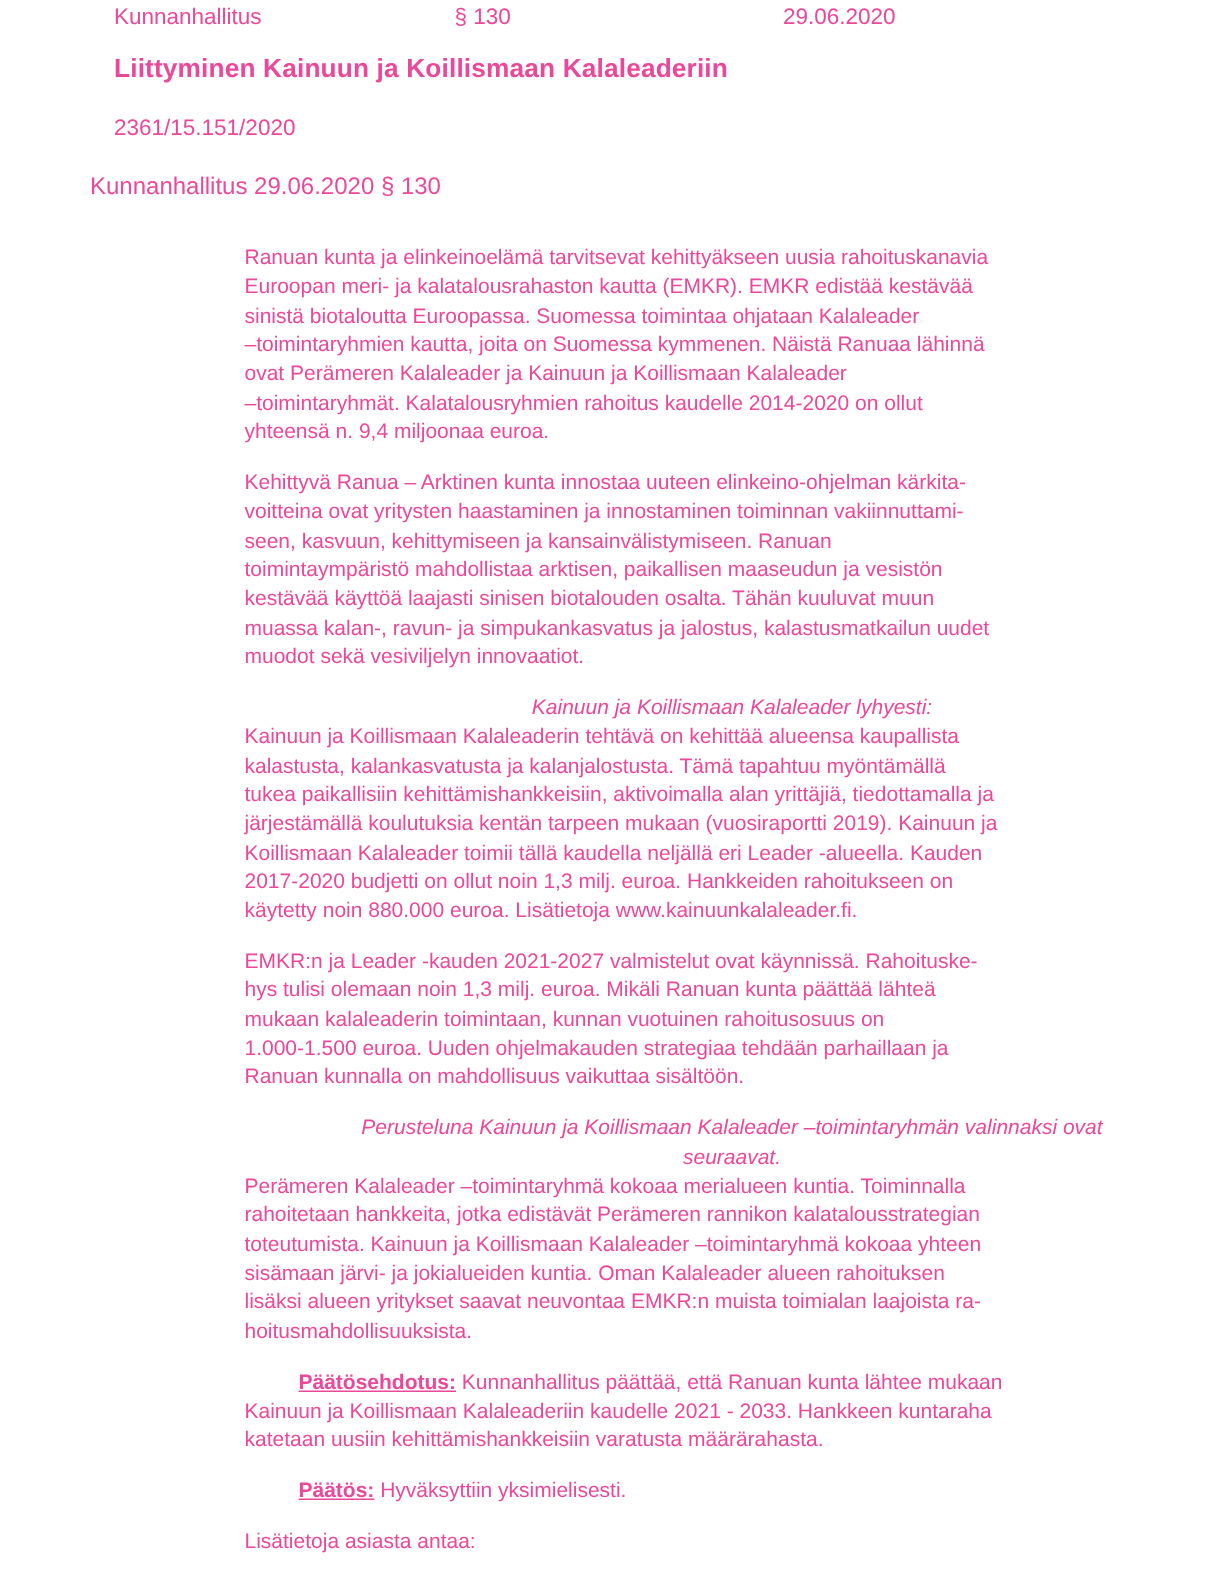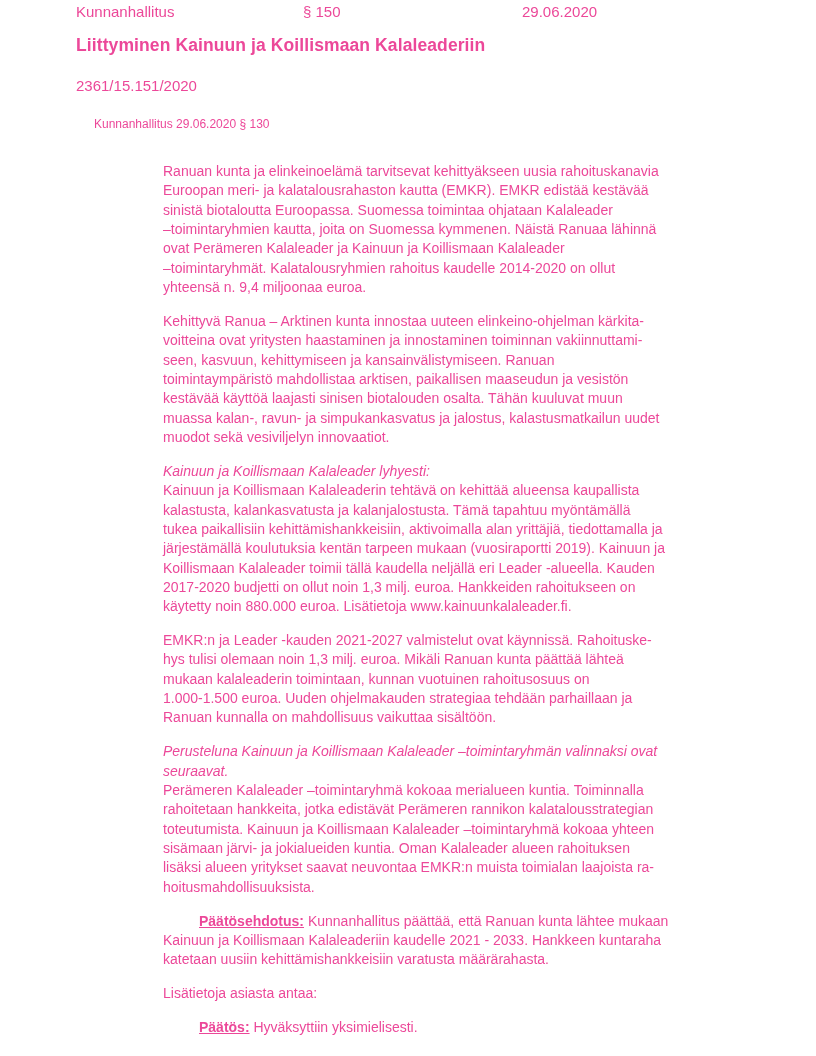--- a/index.html
+++ b/index.html
@@ -42,56 +42,57 @@
   .case {
     position: absolute;
     top: 76px;
     left: 76px;
     font-size: 15px;
     line-height: 19px;
   }
   .subhdr {
     position: absolute;
     top: 115px;
-    left: 94px;
-    font-size: 12px;
+    left: 60px;
+    font-size: 16px;
     line-height: 19px;
   }
   .body {
     position: absolute;
     top: 162px;
     left: 163px;
     width: 650px;
     font-size: 14px;
     line-height: 19.35px;
   }
   .para {
     margin: 0 0 14.5px 0;
     padding: 0;
   }
   .bind-text {
     white-space: pre-line;
   }
   .italic {
     font-style: italic;
+    text-align: center;
   }
   .lead {
     font-weight: bold;
     text-decoration: underline;
     margin-left: 36px;
   }
 </style>
 </head>
 <body>
 
 <div class="doc">
 
   <div class="hdr">
     <span class="h-committee">Kunnanhallitus</span>
-    <span class="h-section">§ 150</span>
+    <span class="h-section">§ 130</span>
     <span class="h-date">29.06.2020</span>
   </div>
 
   <h1 class="title">Liittyminen Kainuun ja Koillismaan Kalaleaderiin</h1>
 
   <div class="case">2361/15.151/2020</div>
 
   <div class="subhdr">Kunnanhallitus 29.06.2020 § 130</div>
 
   <div class="body">
@@ -137,19 +138,19 @@
 toteutumista. Kainuun ja Koillismaan Kalaleader –toimintaryhmä kokoaa yhteen
 sisämaan järvi- ja jokialueiden kuntia. Oman Kalaleader alueen rahoituksen
 lisäksi alueen yritykset saavat neuvontaa EMKR:n muista toimialan laajoista ra-
 hoitusmahdollisuuksista.</div>
     </div>
 
     <p class="para"><span class="lead">Päätösehdotus:</span> <span class="bind-text">Kunnanhallitus päättää, että Ranuan kunta lähtee mukaan
 Kainuun ja Koillismaan Kalaleaderiin kaudelle 2021 - 2033. Hankkeen kuntaraha
 katetaan uusiin kehittämishankkeisiin varatusta määrärahasta.</span></p>
 
+    <p class="para"><span class="lead">Päätös:</span> <span class="bind-text">Hyväksyttiin yksimielisesti.</span></p>
+
     <p class="para">Lisätietoja asiasta antaa:</p>
-
-    <p class="para"><span class="lead">Päätös:</span> <span class="bind-text">Hyväksyttiin yksimielisesti.</span></p>
 
   </div>
 
 </div>
 
 </body></html>

